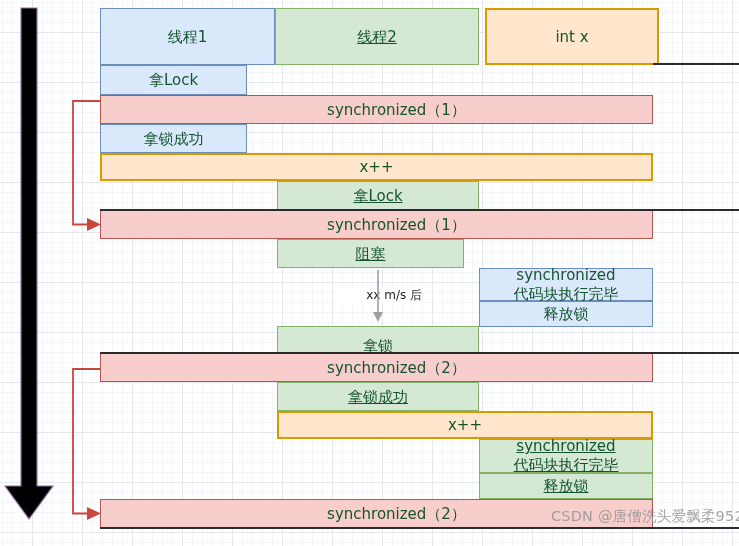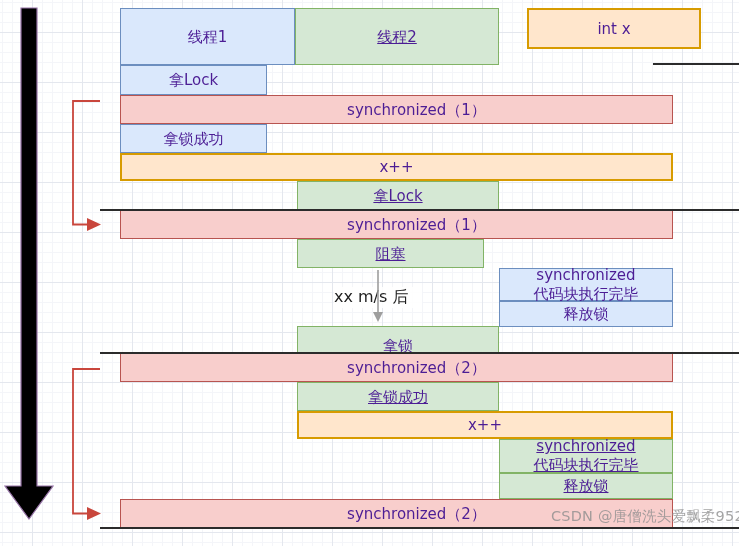--- a/index.html
+++ b/index.html
@@ -19,43 +19,42 @@
       linear-gradient(to bottom, #f4f5f9 1px, transparent 1px);
     background-size:50px 50px,50px 50px,10px 10px,10px 10px;
     background-position:32px 32px,32px 32px,2px 2px,2px 2px;
   }
   .box{
     position:absolute;
     box-sizing:border-box;
     display:flex;align-items:center;justify-content:center;
     text-align:center;
     font-size:15px;
-    color:#4c1d95;
+    color:#14532d;
     line-height:1.2;
     white-space:pre-line;
     z-index:2;
-    margin-left:20px;
   }
   .blue  {background:#dae8fc;border:1.5px solid #6c8ebf;}
   .green {background:#d5e8d4;border:1.5px solid #82b366;text-decoration:underline;}
   .orange{background:#ffe6cc;border:2px solid #d79b00;}
   .red   {background:#f8cecc;border:1.5px solid #b85450;padding-left:40px;}
   .small {font-size:15px;line-height:1.25;}
   .lifeline{
     position:absolute;height:2px;background:#2b2b2b;z-index:5;
   }
   .arrows{
     position:absolute;left:0;top:0;width:739px;height:546px;
     z-index:4;pointer-events:none;
   }
   .wait-label{
     position:absolute;
     left:334px;top:287px;width:88px;
-    text-align:left;
-    font-size:16px;color:#1f1f1f;
+    text-align:right;
+    font-size:12px;color:#1f1f1f;
     background:rgba(255,255,255,0.85);
     z-index:3;
   }
   .watermark{
     position:absolute;
     left:551px;top:507px;width:186px;
     font-size:14.5px;
     color:#8f8f8f;opacity:0.8;
     letter-spacing:0.2px;
     white-space:nowrap;
@@ -84,21 +83,21 @@
     </g>
 
     <g>
       <line x1="378" y1="270" x2="378" y2="314" stroke="#9e9e9e" stroke-width="1.6"></line>
       <path d="M378,322 L373,312 L383,312 Z" fill="#9e9e9e"></path>
     </g>
   </svg>
 
   <div class="box blue" style="left:100px;top:8px;width:175px;height:57px;">线程1</div>
   <div class="box green" style="left:275px;top:8px;width:204px;height:57px;">线程2</div>
-  <div class="box orange" style="left:507px;top:8px;width:174px;height:41px;">int x</div>
+  <div class="box orange" style="left:485px;top:8px;width:174px;height:57px;">int x</div>
 
   <div class="box blue" style="left:100px;top:65px;width:147px;height:30px;">拿Lock</div>
   <div class="box red" style="left:100px;top:95px;width:553px;height:29px;">synchronized（1）</div>
   <div class="box blue" style="left:100px;top:124px;width:147px;height:29px;">拿锁成功</div>
   <div class="box orange" style="left:100px;top:153px;width:553px;height:28px;">x++</div>
   <div class="box green" style="left:277px;top:181px;width:202px;height:29px;">拿Lock</div>
   <div class="box red" style="left:100px;top:210px;width:553px;height:29px;">synchronized（1）</div>
   <div class="box green" style="left:277px;top:239px;width:187px;height:29px;">阻塞</div>
 
   <div class="box blue small" style="left:479px;top:268px;width:174px;height:33px;">synchronized

